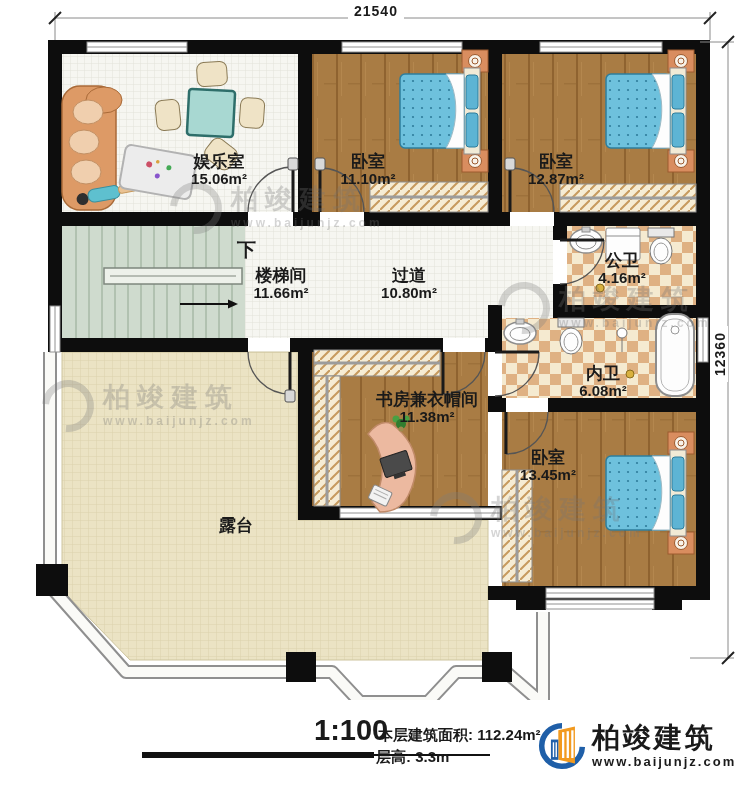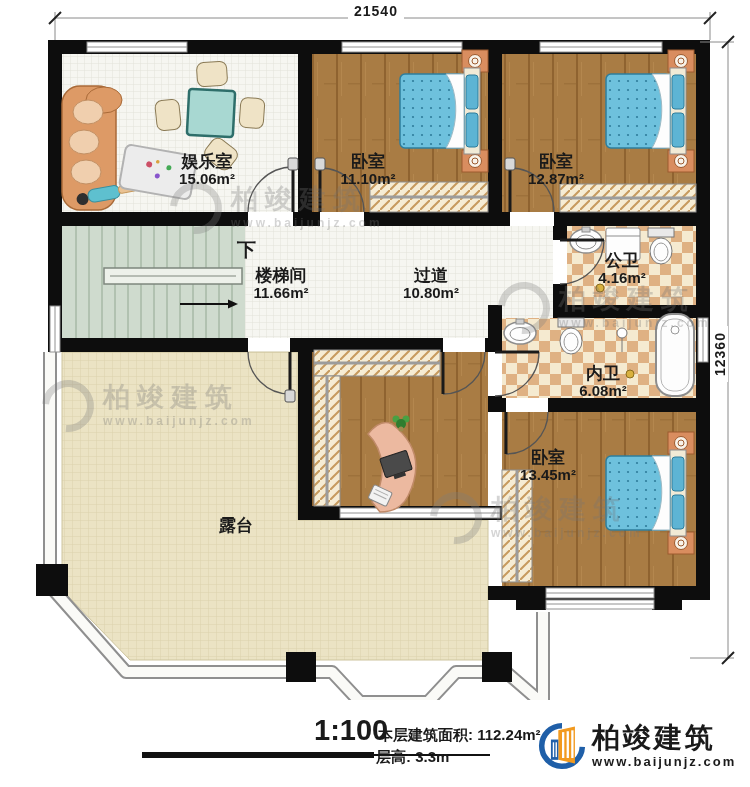--- a/index.html
+++ b/index.html
@@ -350,47 +350,51 @@
     <div class="wm-glyph"></div>
     <div class="wm-text">
         <div class="wm-name">柏竣建筑</div>
     <div class="wm-site">www.baijunjz.com</div>
       </div>
   </div>
 
   <div class="dim" style="left:348px;top:3px">21540</div>
   <div class="dim dim-right" style="left:712px;top:382px">12360</div>
 
-  <div class="room-label" style="left:207px;top:152px">
+  <div class="room-label" style="left:219px;top:152px">
     <div class="nm">娱乐室</div>
       <div class="ar">15.06m²</div>
     </div>
   <div class="room-label" style="left:368px;top:152px">
     <div class="nm">卧室</div>
       <div class="ar">11.10m²</div>
     </div>
   <div class="room-label" style="left:556px;top:152px">
     <div class="nm">卧室</div>
       <div class="ar">12.87m²</div>
     </div>
   <div class="room-label" style="left:622px;top:251px">
     <div class="nm">公卫</div>
       <div class="ar">4.16m²</div>
     </div>
   <div class="room-label" style="left:281px;top:266px">
     <div class="nm">楼梯间</div>
       <div class="ar">11.66m²</div>
     </div>
-  <div class="room-label" style="left:431px;top:266px">
+  <div class="room-label" style="left:409px;top:266px">
     <div class="nm">过道</div>
       <div class="ar">10.80m²</div>
     </div>
   <div class="room-label" style="left:603px;top:364px">
     <div class="nm">内卫</div>
       <div class="ar">6.08m²</div>
+    </div>
+  <div class="room-label" style="left:427px;top:390px">
+    <div class="nm">书房兼衣帽间</div>
+      <div class="ar">11.38m²</div>
     </div>
   <div class="room-label" style="left:548px;top:448px">
     <div class="nm">卧室</div>
       <div class="ar">13.45m²</div>
     </div>
   <div class="room-label" style="left:236px;top:516px">
     <div class="nm">露台</div>
     </div>
   <div class="dir-label" style="left:237px;top:237px">下</div>
 

